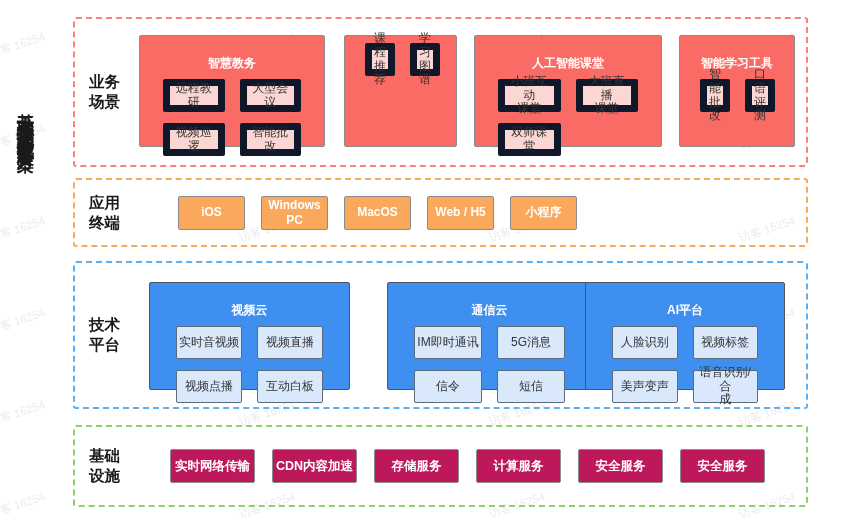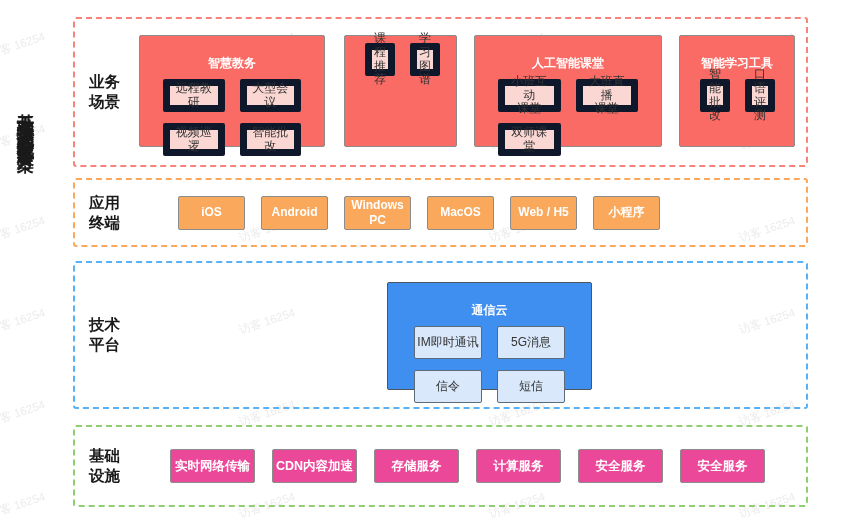--- a/index.html
+++ b/index.html
@@ -39,21 +39,21 @@
   .pad-narrow{padding:7px 20px 0;}
   .pad-ai{padding:7px 26px 0;}
   
   .term-row{position:absolute;left:103px;top:50%;transform:translateY(-50%);
             display:flex;gap:16px;}
   .chip-orange{width:67px;height:34px;background:#f9a85c;border:1px solid #8c8c8c;border-radius:2px;
                color:#ffffff;font-weight:bold;font-size:12px;line-height:1.25;display:flex;
                align-items:center;justify-content:center;text-align:center;white-space:pre-line;
                box-sizing:border-box;}
   .infra-row{position:absolute;left:95px;top:50%;transform:translateY(-50%);display:flex;gap:17px;}
-  .chip-green{width:85px;height:34px;background:#ec4899;border:1px solid #8c8c8c;border-radius:2px;
+  .chip-green{width:85px;height:34px;background:#be185d;border:1px solid #8c8c8c;border-radius:2px;
               color:#ffffff;font-weight:bold;font-size:12.5px;display:flex;align-items:center;
               justify-content:center;text-align:center;box-sizing:border-box;}
   
   .g-b0{left:64px;width:186px;}
   .g-b1{left:269px;width:113px;}
   .g-b2{left:399px;width:188px;}
   .g-b3{left:604px;width:116px;}
   .g-t0{left:74px;width:201px;}
   .g-t1{left:292px;width:205px;margin-left:20px;}
   .g-t2{left:510px;width:200px;}
@@ -131,44 +131,62 @@
         <div class="chip chip-red">口语评测</div>
       </div>
     </div>
   </div>
 
   <div class="section sec-terminal">
     <div class="sec-label">应用
 终端</div>
     <div class="term-row">
       <div class="chip-orange">iOS</div>
-      <div class="chip-orange">Android</div>
       <div class="chip-orange">Windows
 PC</div>
       <div class="chip-orange">MacOS</div>
       <div class="chip-orange">Web / H5</div>
       <div class="chip-orange">小程序</div>
     </div>
   </div>
 
   <div class="section sec-tech">
     <div class="sec-label">技术
 平台</div>
 
+    <div class="group group-blue g-t0">
+      <div class="group-title">视频云</div>
+      <div class="grid grid2 pad-ai">
+        <div class="chip chip-blue">实时音视频</div>
+        <div class="chip chip-blue">视频直播</div>
+        <div class="chip chip-blue">视频点播</div>
+        <div class="chip chip-blue">互动白板</div>
+      </div>
+    </div>
 
     <div class="group group-blue g-t1">
       <div class="group-title">通信云</div>
       <div class="grid grid2 pad-ai">
         <div class="chip chip-blue">IM即时通讯</div>
         <div class="chip chip-blue">5G消息</div>
         <div class="chip chip-blue">信令</div>
         <div class="chip chip-blue">短信</div>
       </div>
     </div>
 
+    <div class="group group-blue g-t2">
+      <div class="group-title">AI平台</div>
+      <div class="grid grid2 pad-ai">
+        <div class="chip chip-blue">人脸识别</div>
+        <div class="chip chip-blue">视频标签</div>
+        <div class="chip chip-blue">美声变声</div>
+        <div class="chip chip-blue">语音识别/合
+成</div>
+      </div>
+    </div>
   </div>
 
   <div class="section sec-infra">
     <div class="sec-label">基础
 设施</div>
     <div class="infra-row">
       <div class="chip-green">实时网络传输</div>
       <div class="chip-green">CDN内容加速</div>
       <div class="chip-green">存储服务</div>
       <div class="chip-green">计算服务</div>

